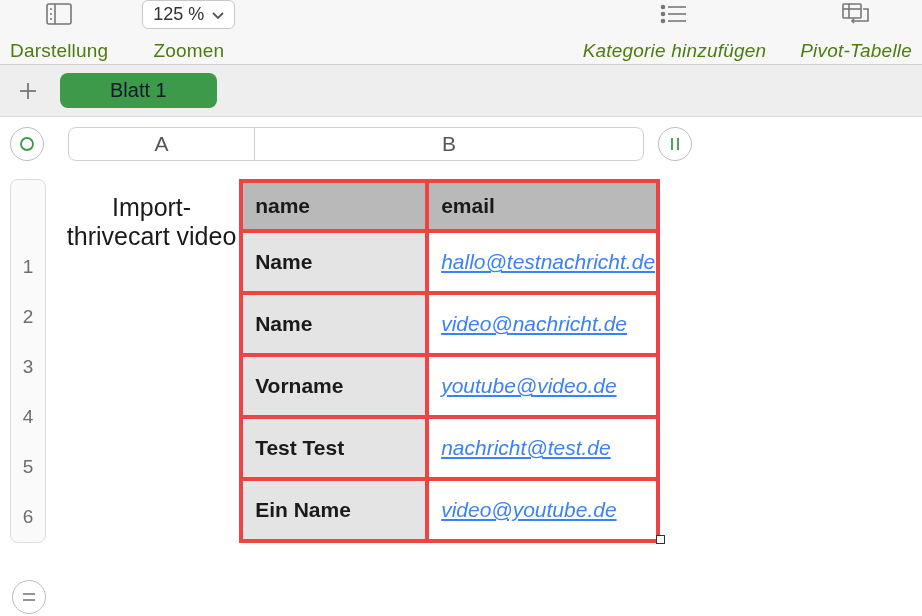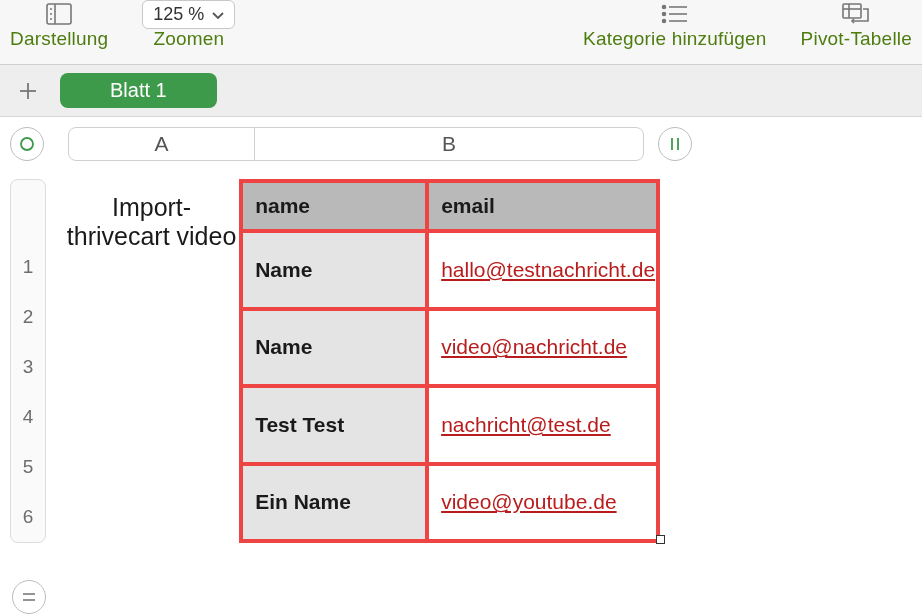--- a/index.html
+++ b/index.html
@@ -20,25 +20,25 @@
       padding: 0 10px 6px 10px;
       border-bottom: 1px solid #d0d0d0;
       background: #f7f7f7;
       height: 65px;
       gap: 34px;
     }
     .toolbar-group {
       display: flex;
       flex-direction: column;
       align-items: center;
-      gap: 0;
+      gap: 12px;
       color: #3a3a3a;
       padding-top: 0;
     }
-    .toolbar-group-right { margin-left: auto; display:flex; gap:34px; }
+    .toolbar-group-right { margin-left: auto; display:flex; gap:34px;font-style:italic; }
     .toolbar-label { font-size: 19px; color: #4d7c0f; letter-spacing: 0.2px; margin-top:auto; padding-bottom:4px;}
     .icon-holder { height: 28px; display:flex; align-items:center; justify-content:center; color:#666;}
     .zoom-btn {
       display:flex; align-items:center; gap:8px;
       border:1px solid #c8c8c8; border-radius:6px;
       padding:3px 10px; background:#fff; font-size:18px; color:#333;
     }
 
     
     .tabbar {
@@ -48,21 +48,21 @@
       padding:4px 8px;
       gap:12px;
       height:52px;
     }
     .tab-add {
       width:40px; height:40px; display:flex; align-items:center; justify-content:center;
       color:#666; font-size:22px;
     }
     .tab-active {
       background:#3c9a4a;
-      color:#ffffff;
+      color:#0f172a;
       padding:6px 50px;
       border-radius:8px;
       font-size:20px;
       font-weight:500;
     }
 
     
     .sheet-area {
       position:relative;
       padding:6px 0 0 0;
@@ -135,21 +135,21 @@
     }
     table.data th {
       background:#b9b9b9;
       font-weight:700;
     }
     table.data td.name-cell {
       background:#e4e4e4;
       font-weight:700;
     }
     table.data td.email-cell a {
-      color:#b91c1c; text-decoration:underline;
+      color:#3b82f6; text-decoration:underline;font-style:italic;
     }
 
     
     .sel-handle {
       position:absolute; width:9px; height:9px; background:#fff; border:1px solid #333;
     }
     .sel-h1 { top:418px; left:656px; }
 
     .rowhead-circle {
       position:absolute;
@@ -277,20 +277,24 @@
         <tbody>
           <tr>
             <td class="name-cell">Name</td>
             <td class="email-cell"><a href="#">hallo@testnachricht.de</a></td>
           </tr>
           <tr>
             <td class="name-cell">Name</td>
             <td class="email-cell"><a href="#">video@nachricht.de</a></td>
           </tr>
           <tr>
+            <td class="name-cell">Vorname</td>
+            <td class="email-cell"><a href="#">youtube@video.de</a></td>
+          </tr>
+          <tr>
             <td class="name-cell">Test Test</td>
             <td class="email-cell"><a href="#">nachricht@test.de</a></td>
           </tr>
           <tr>
             <td class="name-cell">Ein Name</td>
             <td class="email-cell"><a href="#">video@youtube.de</a></td>
           </tr>
         </tbody>
       </table>
     </div>

